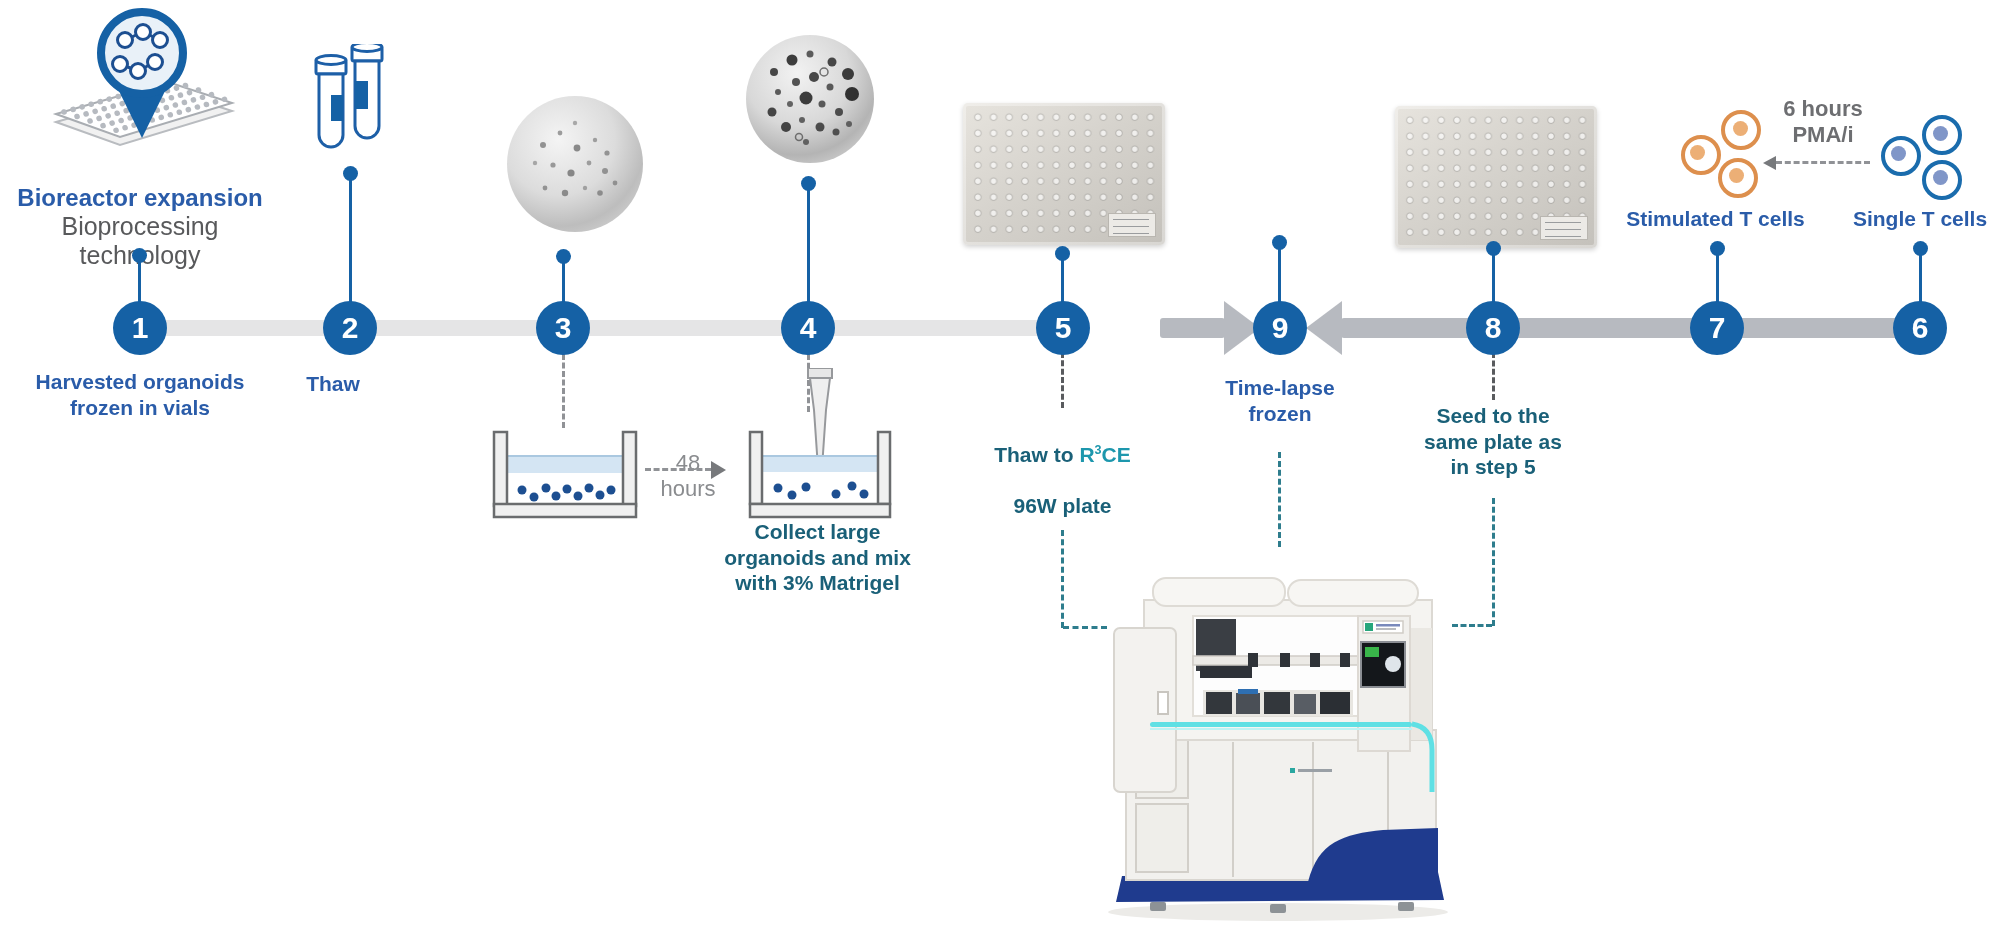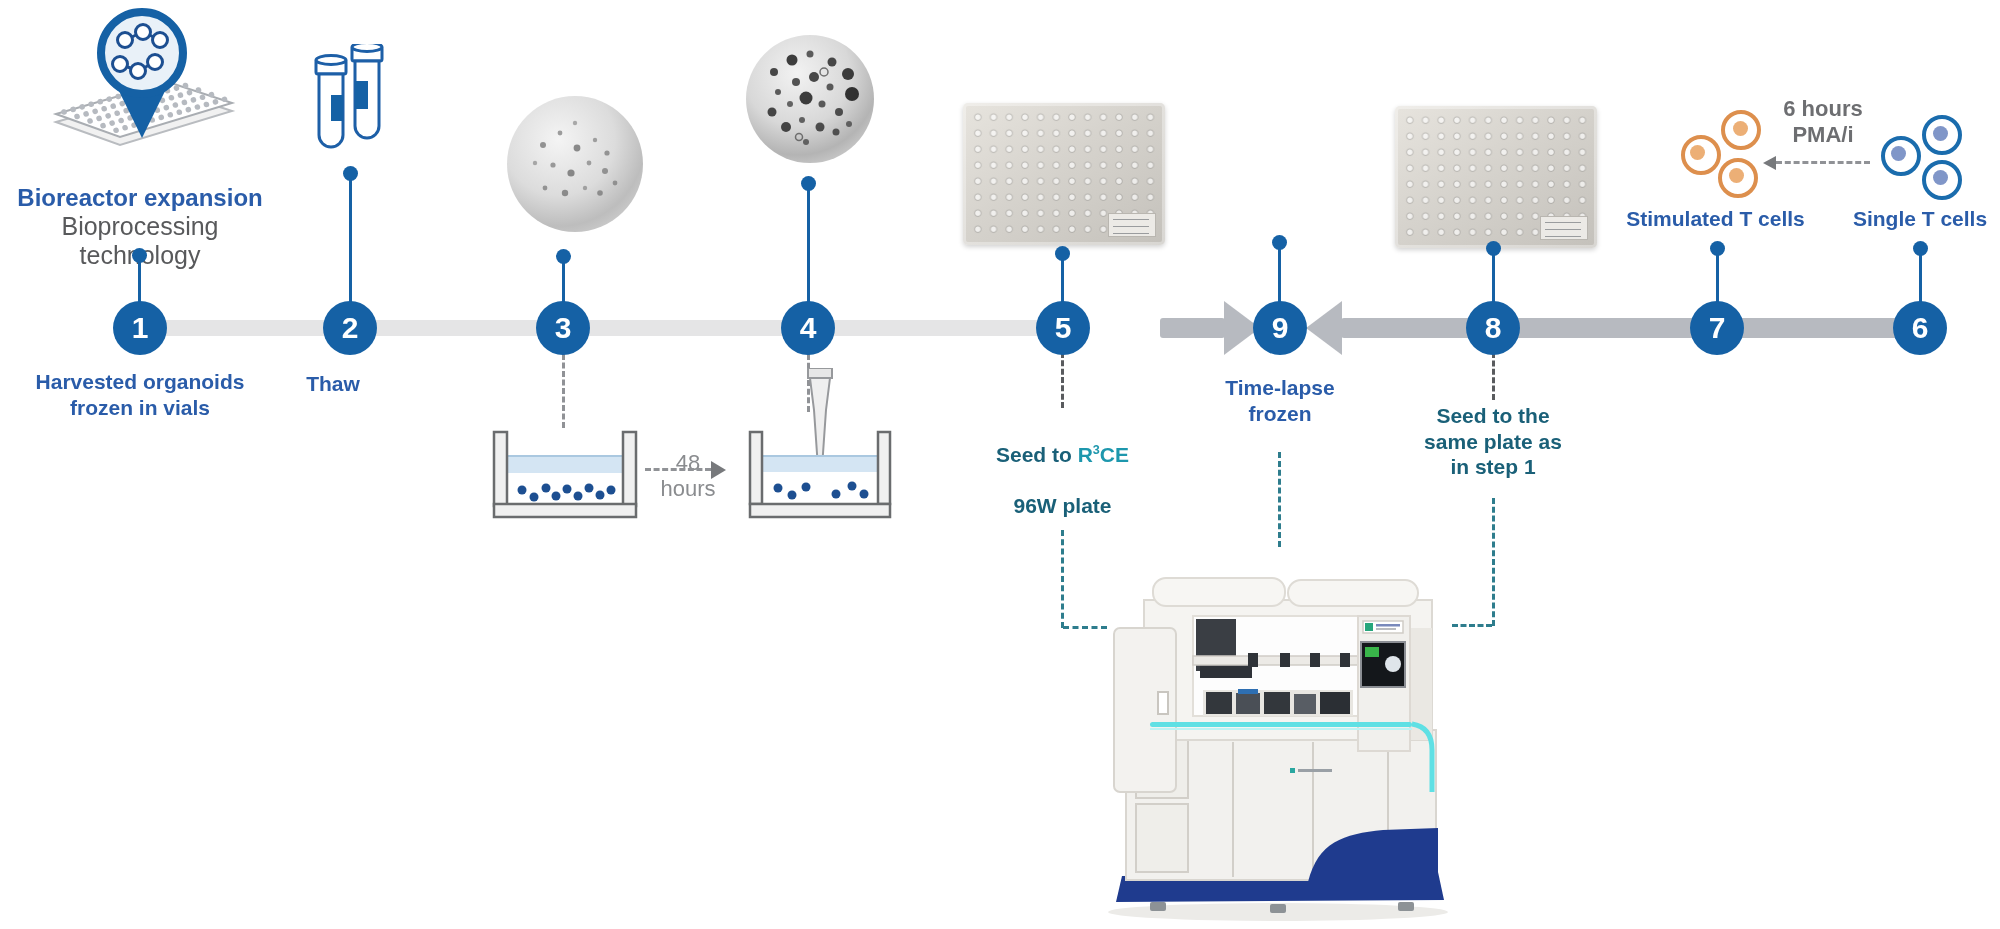--- a/index.html
+++ b/index.html
@@ -230,33 +230,36 @@
       <circle cx="88" cy="126" r="4.5"></circle>
         <circle cx="104" cy="118" r="4.5"></circle>
         <circle cx="116" cy="126" r="4.5"></circle>
     </g>
     <g fill="#f0f0f0" stroke="#6a6c6e" stroke-width="2.5">
       <rect x="2" y="64" width="12" height="72"></rect>
       <rect x="130" y="64" width="12" height="72"></rect>
       <rect x="2" y="136" width="140" height="13"></rect>
     </g>
   </svg>
+  <div class="lbl teal" style="left:695px;top:519px;width:245px;">Collect large
+organoids and mix
+with 3% Matrigel</div>
 
   <div class="plate" style="left:963px;top:103px;">
     <div class="wells"></div>
     <div class="plate-tag"></div>
   </div>
   <div class="dot" style="left:1055px;top:246px;"></div>
   <div class="stem" style="left:1061px;top:259px;height:44px;"></div>
   <div class="step-circle" style="left:1036px;">
       <span>5</span>
     </div>
   <div class="dv dark" style="left:1061px;top:352px;height:56px;"></div>
   <div class="lbl teal" style="left:950px;top:416px;width:225px;">
-    <div><span>Seed to </span><span class="hl"><span>R</span><sup>3</sup><span>CE</span></span></div>
+    <div><span>Thaw to </span><span class="hl"><span>R</span><sup>3</sup><span>CE</span></span></div>
     <div>96W plate</div>
   </div>
   <div class="dv teal" style="left:1061px;top:530px;height:98px;"></div>
   <div class="dh teal" style="left:1063px;top:626px;width:44px;"></div>
 
   <div class="dot" style="left:1272px;top:235px;"></div>
   <div class="stem" style="left:1278px;top:248px;height:55px;"></div>
   <div class="step-circle" style="left:1253px;">
       <span>9</span>
     </div>
@@ -269,21 +272,21 @@
     <div class="plate-tag"></div>
   </div>
   <div class="dot" style="left:1486px;top:241px;"></div>
   <div class="stem" style="left:1492px;top:254px;height:49px;"></div>
   <div class="step-circle" style="left:1466px;">
       <span>8</span>
     </div>
   <div class="dv dark" style="left:1492px;top:352px;height:48px;"></div>
   <div class="lbl teal" style="left:1378px;top:403px;width:230px;">Seed to the
 same plate as
-in step 1</div>
+in step 5</div>
   <div class="dv teal" style="left:1492px;top:498px;height:128px;"></div>
   <div class="dh teal" style="left:1452px;top:624px;width:40px;"></div>
 
   <div class="abs" style="left:1675px;top:105px;width:95px;height:95px;">
     <div class="cell" style="left:46px;top:5px;">
         <div class="nuc" style="left:8px;top:7px;"></div>
       </div>
     <div class="cell" style="left:6px;top:30px;">
         <div class="nuc" style="left:5px;top:6px;"></div>
       </div>

